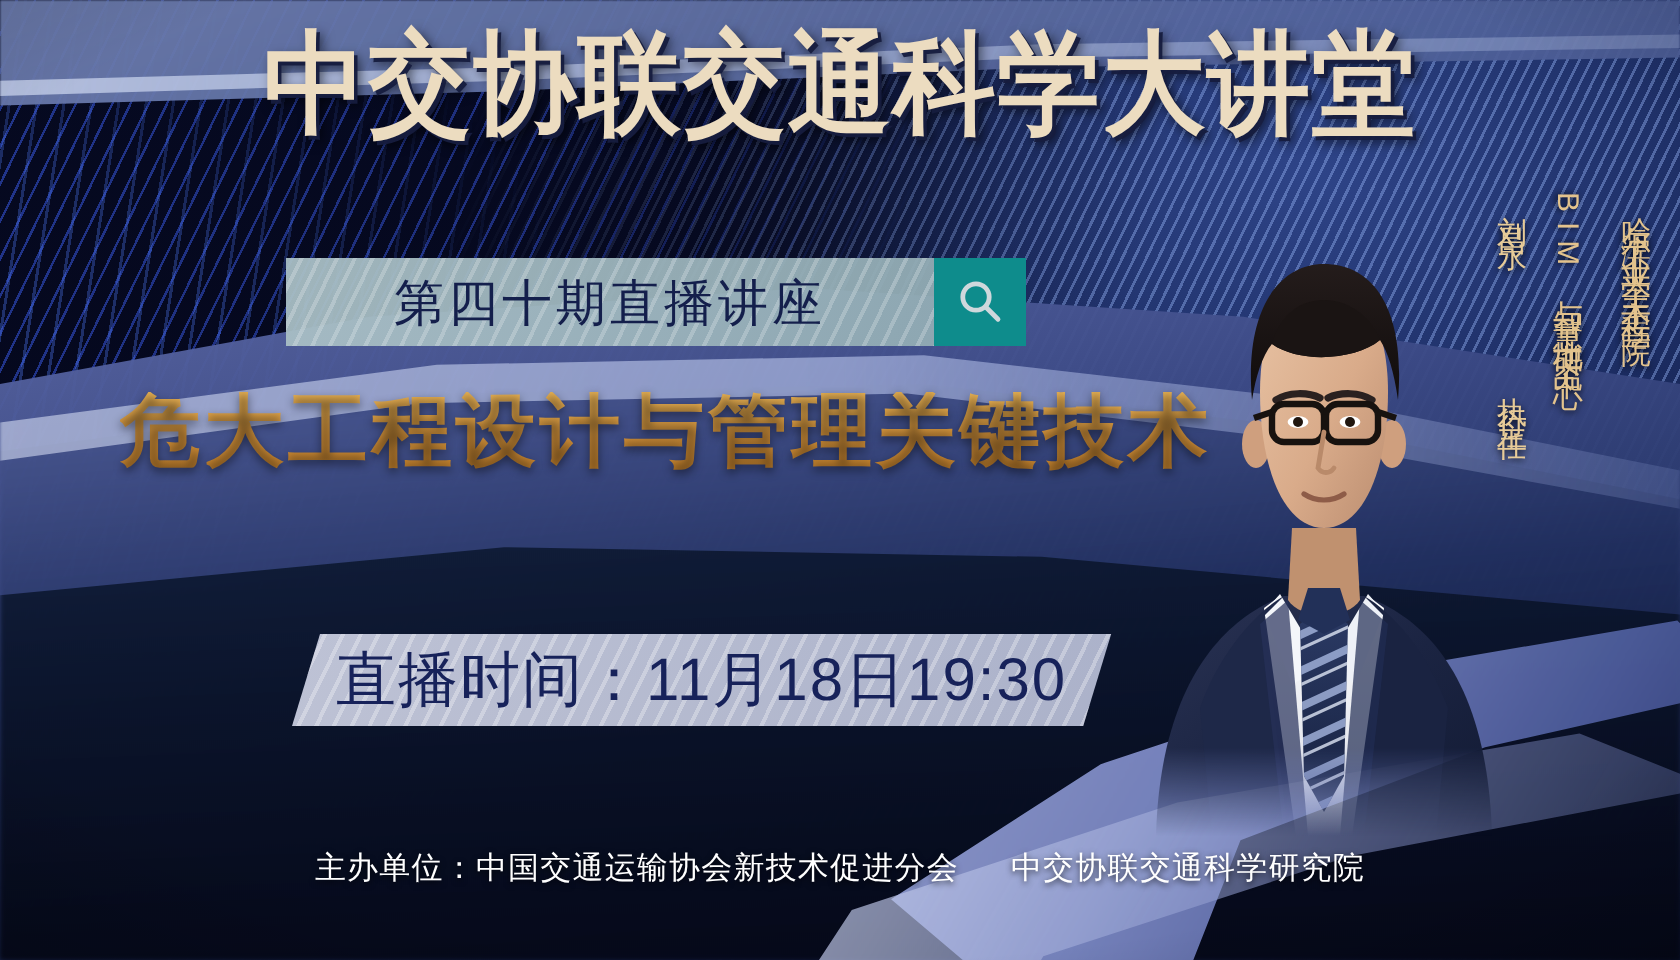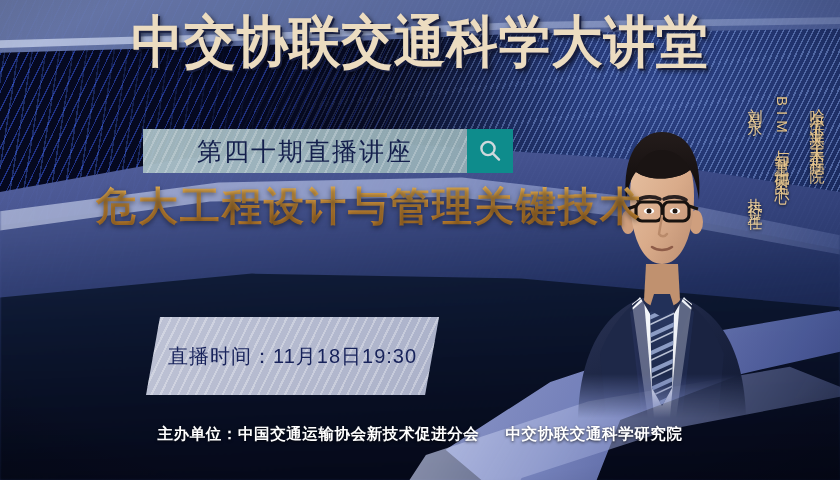--- a/index.html
+++ b/index.html
@@ -176,58 +176,57 @@
   }
   .session-search {
     width: 46px;
     background: #0e8c8c;
     display: flex; align-items: center; justify-content: center;
   }
   .session-search svg { display:block; }
 
   .topic-title {
     position: absolute;
-    left: 60px; top: 186px;
+    left: 60px; top: 196px;
     font-size: 40px;
     line-height: 1;
     font-weight: 700;
     letter-spacing: 2px;
     color: #d99a39;
     background: linear-gradient(180deg, #e8b255 0%, #d2913a 55%, #c07f2c 100%);
     -webkit-background-clip: text;
             background-clip: text;
     -webkit-text-fill-color: transparent;
     text-shadow: 0 2px 5px rgba(0,0,0,.45);
     white-space: nowrap;
-    margin-left: 36px;
   }
 
   .time-pill {
     position: absolute;
     left: 146px; top: 317px;
     height: 46px;
-    padding: 16px 22px;
+    padding: 0 22px;
     display: flex; align-items: center;
     clip-path: polygon(14px 0, 100% 0, calc(100% - 14px) 100%, 0 100%);
     background-image:
       repeating-linear-gradient(116deg, rgba(255,255,255,0) 0 6px, rgba(255,255,255,.30) 6px 8px),
       linear-gradient(100deg, rgba(214,218,236,.88), rgba(198,204,228,.86));
     color: #17225a;
-    font-size: 20px;
+    font-size: 30px;
     letter-spacing: 1px;
     white-space: nowrap;
   }
 
   .footer {
     position: absolute;
     left: 0; right: 0; top: 424px;
     text-align: center;
     color: #ffffff;
     font-size: 15.5px;
-    font-weight: 700;
+    font-weight: 400;
     letter-spacing: .6px;
     text-shadow: 0 1px 3px rgba(0,0,0,.75);
     white-space: nowrap;
   }
   .footer .gap { display: inline-block; width: 26px; }
 
   
   .vcol {
     position: absolute;
     writing-mode: vertical-rl;

